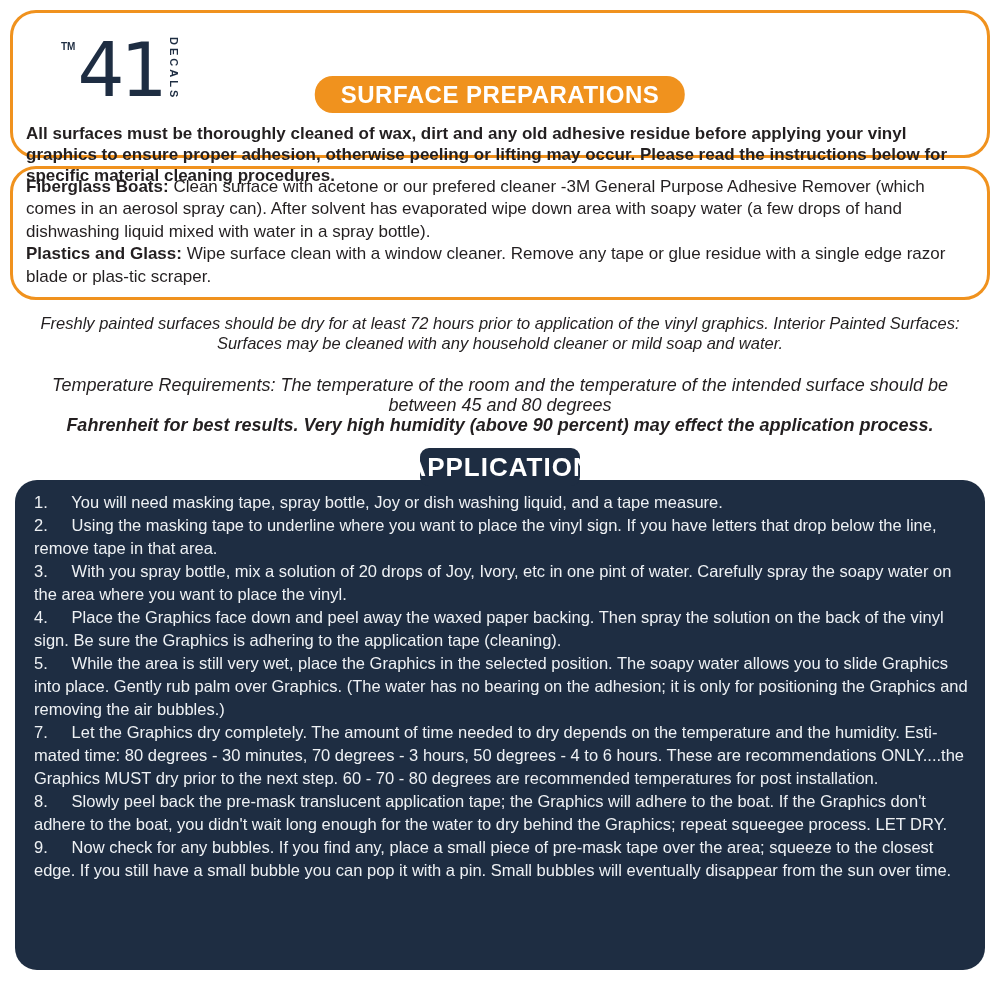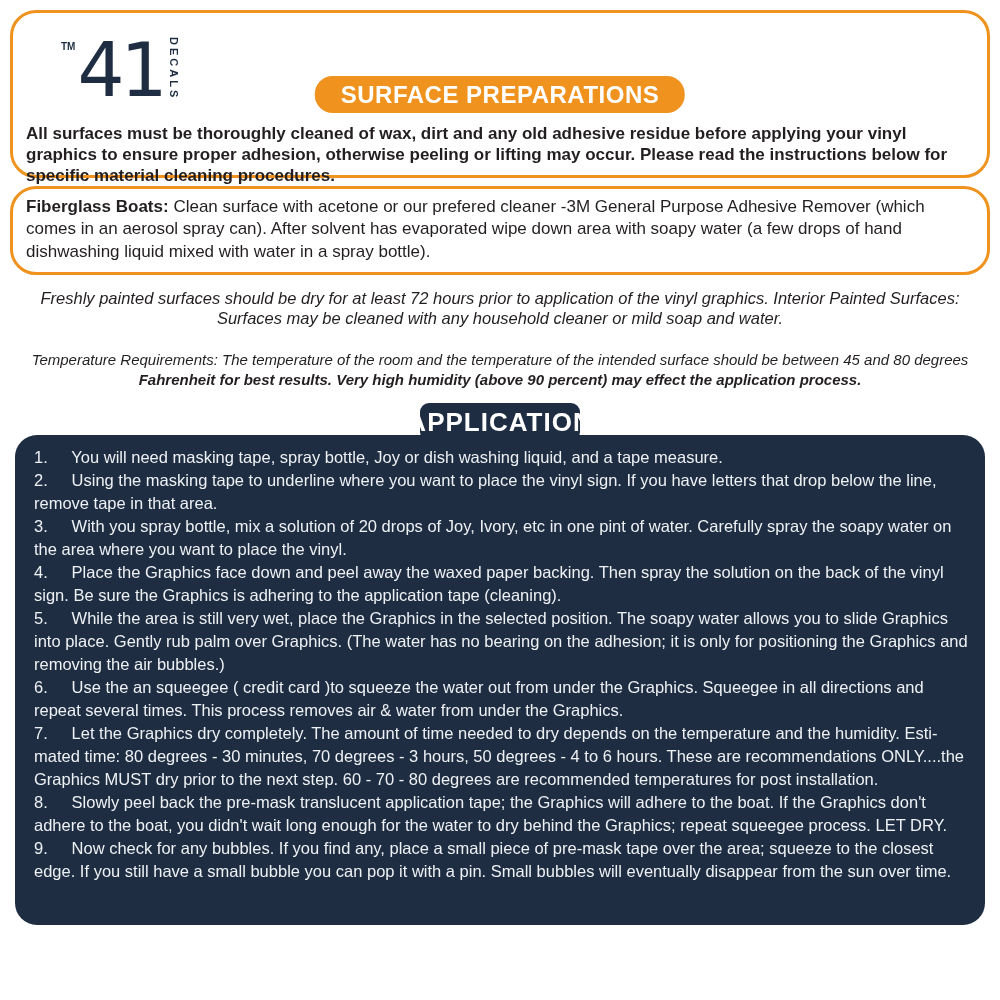--- a/index.html
+++ b/index.html
@@ -2,21 +2,21 @@
 <html><head>
 <meta charset="utf-8">
 <style>
   * { margin:0; padding:0; box-sizing:border-box; }
   html,body { width:1000px; height:1000px; background:#ffffff; font-family:"Liberation Sans", sans-serif; color:#231f20; }
 
   
   .box-top {
     position:relative;
     margin:10px 10px 0 10px;
-    height:168px;
+    height:148px;
     border:3px solid #f0921e;
     border-radius:26px;
     background:#ffffff;
   }
   .logo {
     position:absolute; left:48px; top:20px;
     color:#1e2d42; display:flex; align-items:flex-start;
   }
   .logo .tm { font-size:10px; font-weight:bold; margin-top:8px; margin-right:2px; }
   .logo .logo-num {
@@ -49,21 +49,21 @@
     border-radius:26px;
     padding:7px 28px 9px 13px;
     background:#ffffff;
   }
   .box-materials p { font-size:17px; line-height:22.4px; }
   .box-materials .lead { font-weight:bold; }
 
   
   .notes { margin-top:13px; text-align:center; font-style:italic; }
   .note1 { font-size:16.5px; line-height:20px; margin:8px 28px; }
-  .note2 { font-size:15px; line-height:20px; margin:22px 28px 0 28px; }
+  .note2 { font-size:18px; line-height:20px; margin:22px 28px 0 28px; }
   .note2 .bold-line { font-weight:bold;margin-top:8px; }
 
   
   .banner-navy {
     position:relative; z-index:2;
     width:160px; height:38px;
     margin:13px auto -6px auto;
     background:#1e2d42; color:#ffffff;
     border-radius:9px;
     font-size:26px; font-weight:bold; letter-spacing:1px;
@@ -89,34 +89,34 @@
     <span class="tm">TM</span>
     <span class="logo-num">41</span>
     <span class="logo-vert">DECALS</span>
   </div>
   <div class="banner-orange">SURFACE PREPARATIONS</div>
   <p class="intro">All surfaces must be thoroughly cleaned of wax, dirt and any old adhesive residue before applying your vinyl graphics to ensure proper adhesion, otherwise peeling or lifting may occur. Please read the instructions below for specific material cleaning procedures.</p>
 </div>
 
 <div class="box-materials">
     <p class="material"><span class="lead">Fiberglass Boats:</span><span class="body"> Clean surface with acetone or our prefered cleaner -3M General Purpose Adhesive Remover (which comes in an aerosol spray can). After solvent has evaporated wipe down area with soapy water (a few drops of hand dishwashing liquid mixed with water in a spray bottle).</span></p>
+    <p class="material"><span class="lead">Plastics and Glass:</span><span class="body"> Wipe surface clean with a window cleaner. Remove any tape or glue residue with a single edge razor blade or plas-tic scraper.</span></p>
   </div>
 
 <div class="notes">
   <p class="note1">Freshly painted surfaces should be dry for at least 72 hours prior to application of the vinyl graphics. Interior Painted Surfaces: Surfaces may be cleaned with any household cleaner or mild soap and water.</p>
   <p class="note2">
     <span>Temperature Requirements: The temperature of the room and the temperature of the intended surface should be between 45 and 80 degrees</span><br>
     <span class="bold-line">Fahrenheit for best results. Very high humidity (above 90 percent) may effect the application process.</span>
   </p>
 </div>
 
 <div class="banner-navy">APPLICATION</div>
 <div class="box-app">
     <p class="step"><span class="lead">1.</span><span class="body"> You will need masking tape, spray bottle, Joy or dish washing liquid, and a tape measure.</span></p>
     <p class="step"><span class="lead">2.</span><span class="body"> Using the masking tape to underline where you want to place the vinyl sign. If you have letters that drop below the line, remove tape in that area.</span></p>
     <p class="step"><span class="lead">3.</span><span class="body"> With you spray bottle, mix a solution of 20 drops of Joy, Ivory, etc in one pint of water. Carefully spray the soapy water on the area where you want to place the vinyl.</span></p>
     <p class="step"><span class="lead">4.</span><span class="body"> Place the Graphics face down and peel away the waxed paper backing. Then spray the solution on the back of the vinyl sign. Be sure the Graphics is adhering to the application tape (cleaning).</span></p>
     <p class="step"><span class="lead">5.</span><span class="body"> While the area is still very wet, place the Graphics in the selected position. The soapy water allows you to slide Graphics into place. Gently rub palm over Graphics. (The water has no bearing on the adhesion; it is only for positioning the Graphics and removing the air bubbles.)</span></p>
-    <p class="step"><span class="lead">6.</span><span class="body"> Use the an squeegee ( credit card )to squeeze the water out from under the Graphics. Squeegee in all directions and repeat several times. This process removes air &amp; water from under the Graphics.</span></p>
     <p class="step"><span class="lead">7.</span><span class="body"> Let the Graphics dry completely. The amount of time needed to dry depends on the temperature and the humidity. Esti-mated time: 80 degrees - 30 minutes, 70 degrees - 3 hours, 50 degrees - 4 to 6 hours. These are recommendations ONLY....the Graphics MUST dry prior to the next step. 60 - 70 - 80 degrees are recommended temperatures for post installation.</span></p>
     <p class="step"><span class="lead">8.</span><span class="body"> Slowly peel back the pre-mask translucent application tape; the Graphics will adhere to the boat. If the Graphics don't adhere to the boat, you didn't wait long enough for the water to dry behind the Graphics; repeat squeegee process. LET DRY.</span></p>
     <p class="step"><span class="lead">9.</span><span class="body"> Now check for any bubbles. If you find any, place a small piece of pre-mask tape over the area; squeeze to the closest edge. If you still have a small bubble you can pop it with a pin. Small bubbles will eventually disappear from the sun over time.</span></p>
   </div>
 
 </body></html>

